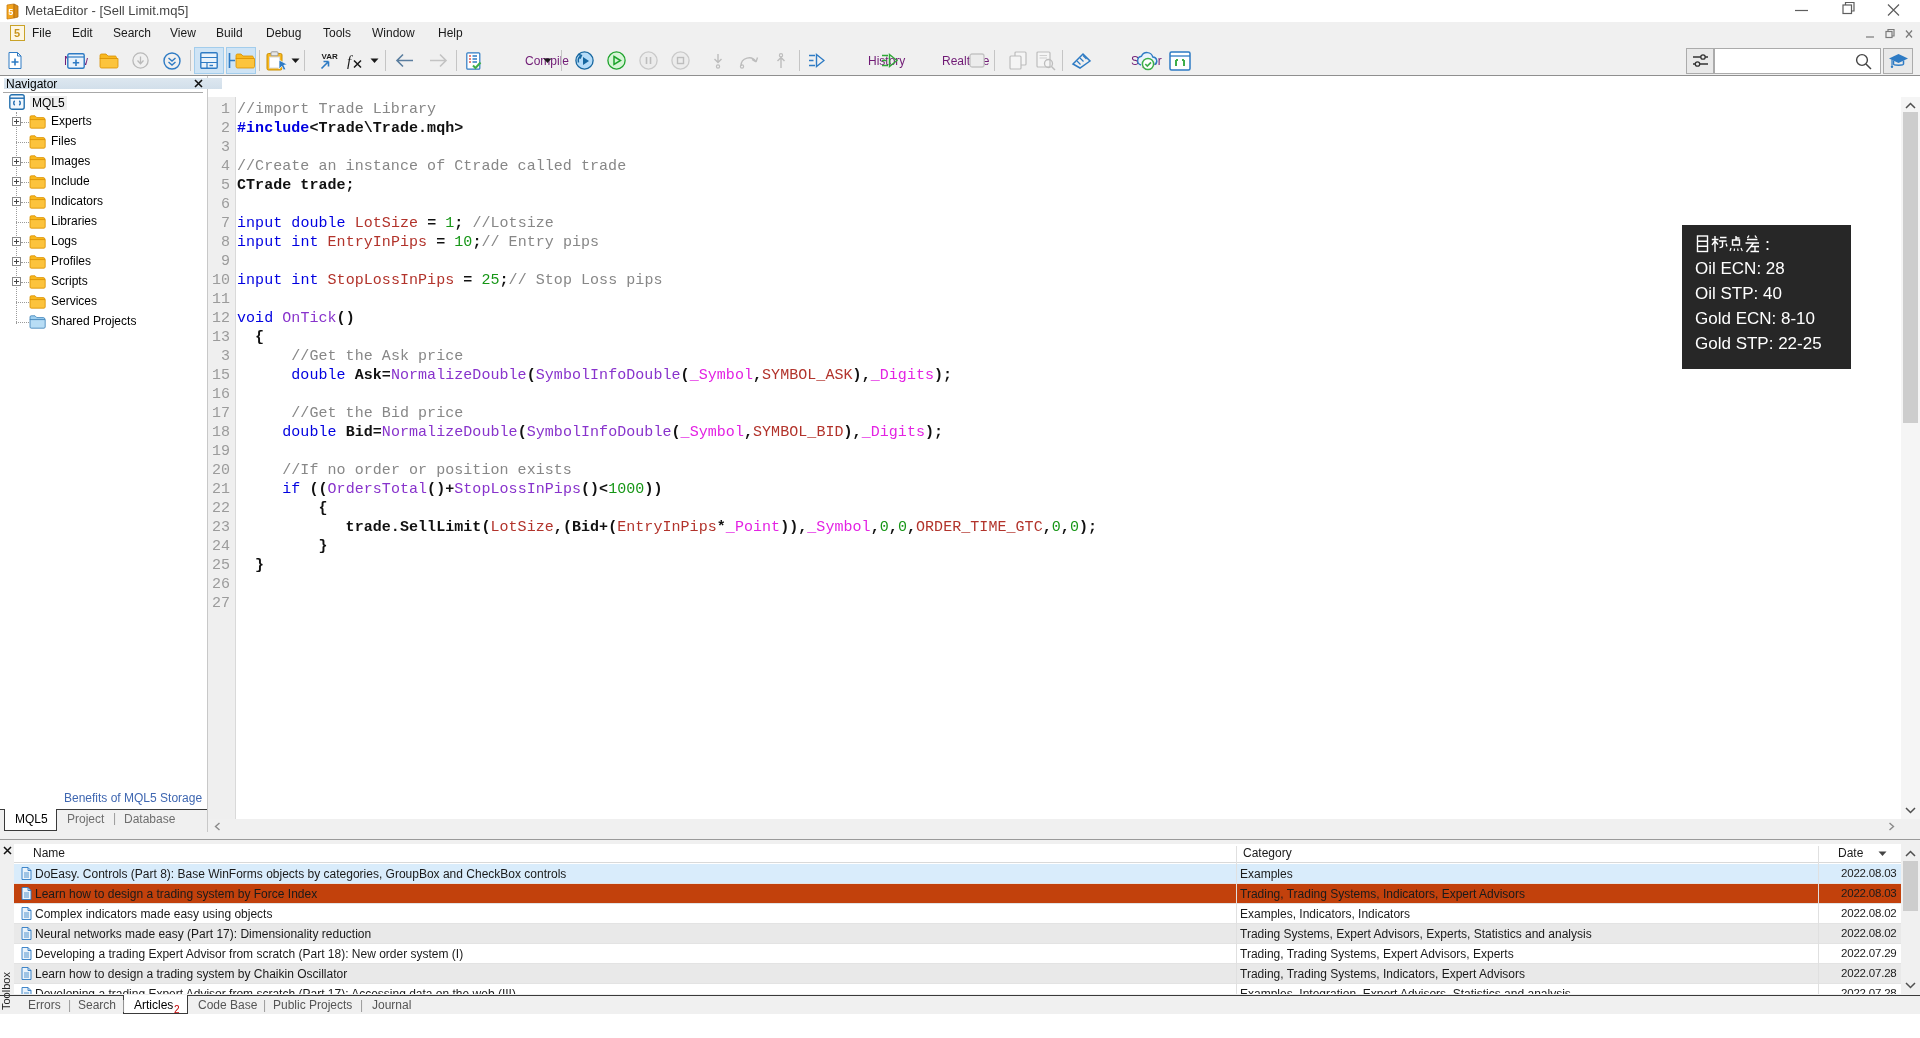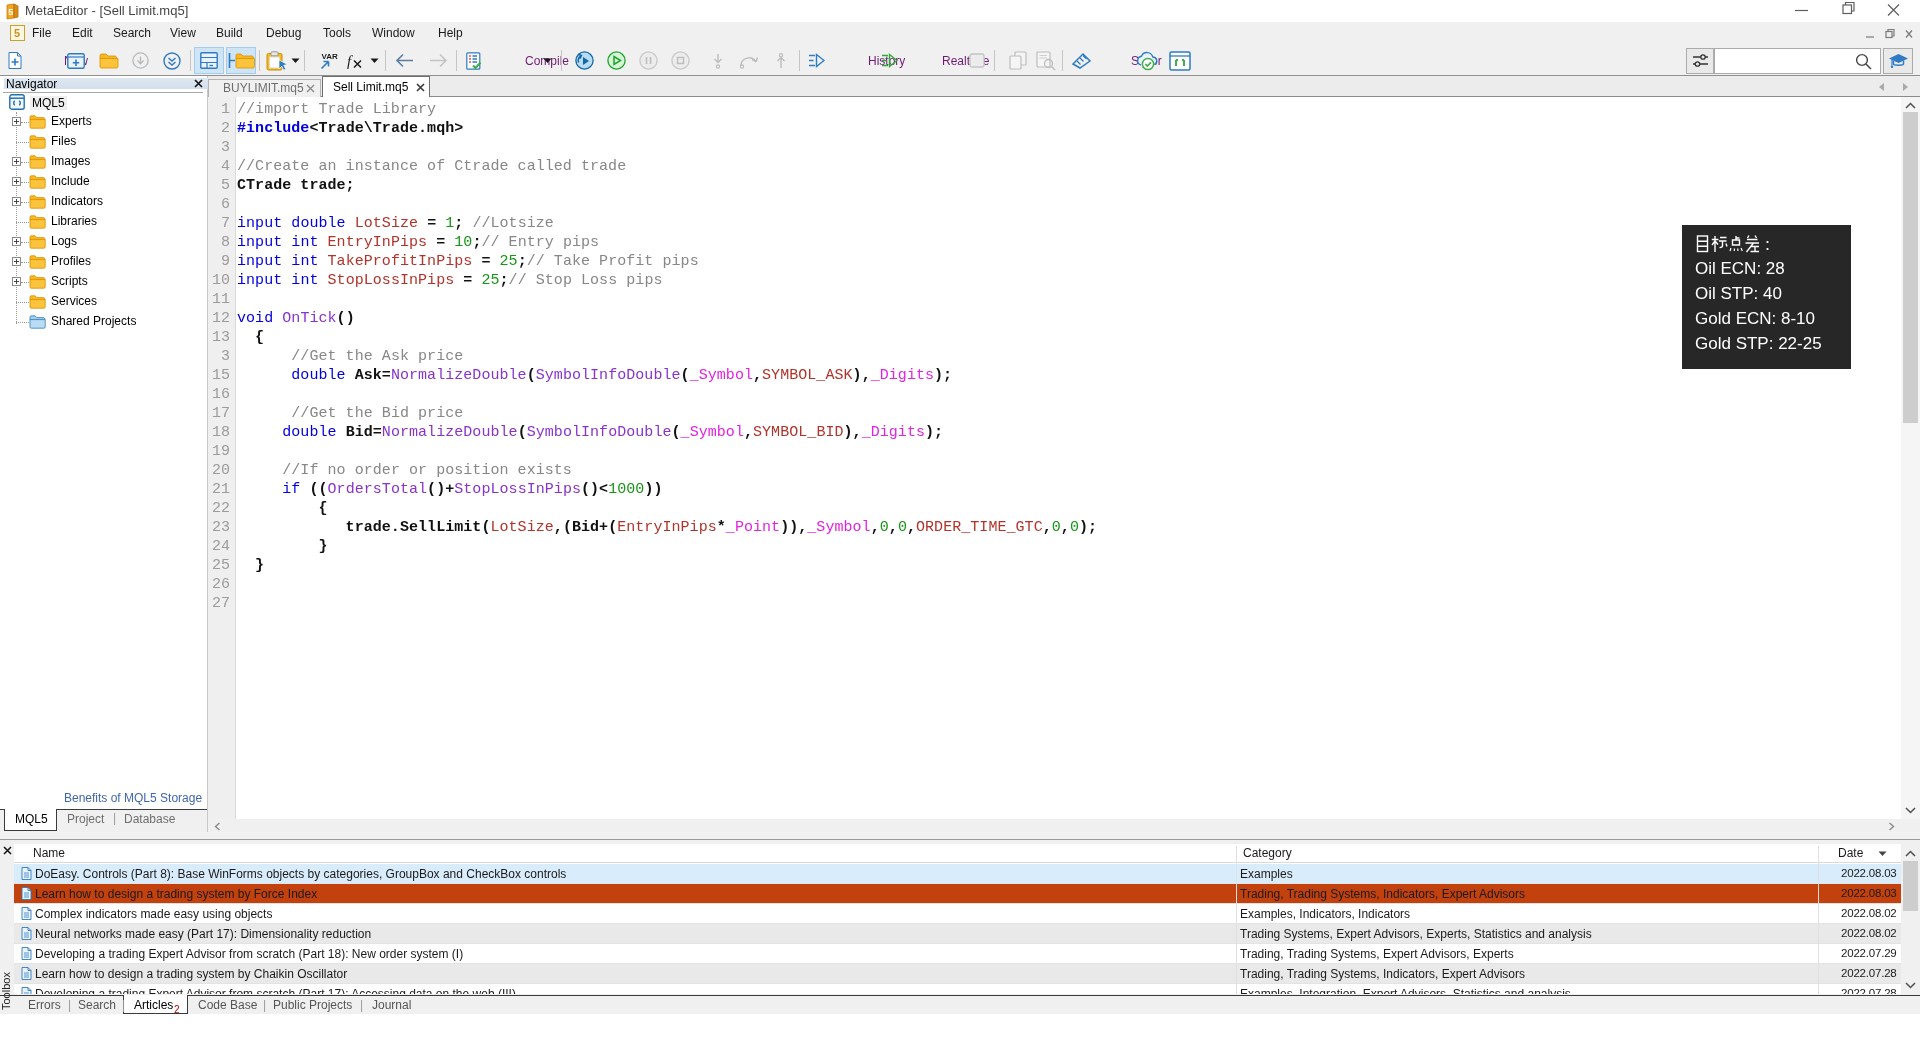--- a/index.html
+++ b/index.html
@@ -457,40 +457,20 @@
     <div class="abs" style="left:0;top:0;width:4px;height:1px;background:#3a3a3a;"></div>
     <div class="abs" style="left:56px;top:0;width:151px;height:1px;background:#3a3a3a;"></div>
     <div class="abs" style="left:4px;top:0;width:53px;height:22px;background:#fff;border:1px solid #3a3a3a;border-top:none;"></div>
     <span class="abs" style="left:15px;top:3px;font-size:12px;color:#000;">MQL5</span>
     <span class="abs" style="left:67px;top:3px;font-size:12px;color:#6e6e6e;">Project</span>
     <span class="abs" style="left:113px;top:2px;font-size:12px;color:#9a9a9a;">|</span>
     <span class="abs" style="left:124px;top:3px;font-size:12px;color:#6e6e6e;">Database</span>
   </div>
 </div>
 
-<div id="edtabs">
-  <div class="abs" style="left:0;top:20px;width:114px;height:1px;background:#8a8a8a;"></div>
-  <div class="abs" style="left:222px;top:20px;width:1490px;height:1px;background:#8a8a8a;"></div>
-  <div class="abs" style="left:0;top:3px;width:113px;height:18px;background:#f0f0f0;border:1px solid #b3b3b3;border-bottom:none;"></div>
-  <span class="abs" style="left:15px;top:5px;font-size:12px;color:#6e6e6e;">BUYLIMIT.mq5</span>
-  <svg class="abs" style="left:98px;top:8px;" width="9" height="9" viewBox="0 0 9 9">
-        <path d="M1 1 L8 8 M8 1 L1 8" stroke="#8a8a8a" stroke-width="1.4"></path>
-      </svg>
-  <div class="abs" style="left:114px;top:0px;width:108px;height:21px;background:#fff;border:1px solid #6e6e6e;border-bottom:none;"></div>
-  <span class="abs" style="left:125px;top:4px;font-size:12px;color:#000;">Sell Limit.mq5</span>
-  <svg class="abs" style="left:208px;top:7px;" width="9" height="9" viewBox="0 0 9 9">
-        <path d="M1 1 L8 8 M8 1 L1 8" stroke="#3a3a3a" stroke-width="1.6"></path>
-      </svg>
-  <svg class="abs" style="left:1669px;top:6px;" width="10" height="10" viewBox="0 0 10 10">
-        <path d="M7 1 L2 5 L7 9 Z" fill="#a9a9a9"></path>
-      </svg>
-  <svg class="abs" style="left:1692px;top:6px;" width="10" height="10" viewBox="0 0 10 10">
-        <path d="M3 1 L8 5 L3 9 Z" fill="#a9a9a9"></path>
-      </svg>
-</div>
 
 <div id="edcode">
   <div id="gutter">
     <div class="ln" style="top:3px;">1</div>
     <div class="ln" style="top:22px;">2</div>
     <div class="ln" style="top:41px;">3</div>
     <div class="ln" style="top:60px;">4</div>
     <div class="ln" style="top:79px;">5</div>
     <div class="ln" style="top:98px;">6</div>
     <div class="ln" style="top:117px;">7</div>
@@ -514,21 +494,20 @@
     <div class="ln" style="top:459px;">25</div>
     <div class="ln" style="top:478px;">26</div>
     <div class="ln" style="top:497px;">27</div>
   </div>
   <div class="cl" style="top:3px;"><span class="c">//import Trade Library</span></div>
   <div class="cl" style="top:22px;"><span class="kb">#include</span>&lt;Trade\Trade.mqh&gt;</div>
   <div class="cl" style="top:60px;"><span class="c">//Create an instance of Ctrade called trade</span></div>
   <div class="cl" style="top:79px;">CTrade trade;</div>
   <div class="cl" style="top:117px;"><span class="k">input</span> <span class="k">double</span> <span class="i">LotSize</span> = <span class="n">1</span>; <span class="c">//Lotsize</span></div>
   <div class="cl" style="top:136px;"><span class="k">input</span> <span class="k">int</span> <span class="i">EntryInPips</span> = <span class="n">10</span>;<span class="c">// Entry pips</span></div>
-  <div class="cl" style="top:155px;"><span class="k">input</span> <span class="k">int</span> <span class="i">TakeProfitInPips</span> = <span class="n">25</span>;<span class="c">// Take Profit pips</span></div>
   <div class="cl" style="top:174px;"><span class="k">input</span> <span class="k">int</span> <span class="i">StopLossInPips</span> = <span class="n">25</span>;<span class="c">// Stop Loss pips</span></div>
   <div class="cl" style="top:212px;"><span class="k">void</span> <span class="f">OnTick</span>()</div>
   <div class="cl" style="top:231px;">  {</div>
   <div class="cl" style="top:250px;">      <span class="c">//Get the Ask price</span></div>
   <div class="cl" style="top:269px;">      <span class="k">double</span> Ask=<span class="f">NormalizeDouble</span>(<span class="f">SymbolInfoDouble</span>(<span class="p">_Symbol</span>,<span class="i">SYMBOL_ASK</span>),<span class="p">_Digits</span>);</div>
   <div class="cl" style="top:307px;">      <span class="c">//Get the Bid price</span></div>
   <div class="cl" style="top:326px;">     <span class="k">double</span> Bid=<span class="f">NormalizeDouble</span>(<span class="f">SymbolInfoDouble</span>(<span class="p">_Symbol</span>,<span class="i">SYMBOL_BID</span>),<span class="p">_Digits</span>);</div>
   <div class="cl" style="top:364px;">     <span class="c">//If no order or position exists</span></div>
   <div class="cl" style="top:383px;">     <span class="k">if</span> ((<span class="f">OrdersTotal</span>()+<span class="f">StopLossInPips</span>()&lt;<span class="n">1000</span>))</div>
   <div class="cl" style="top:402px;">         {</div>

